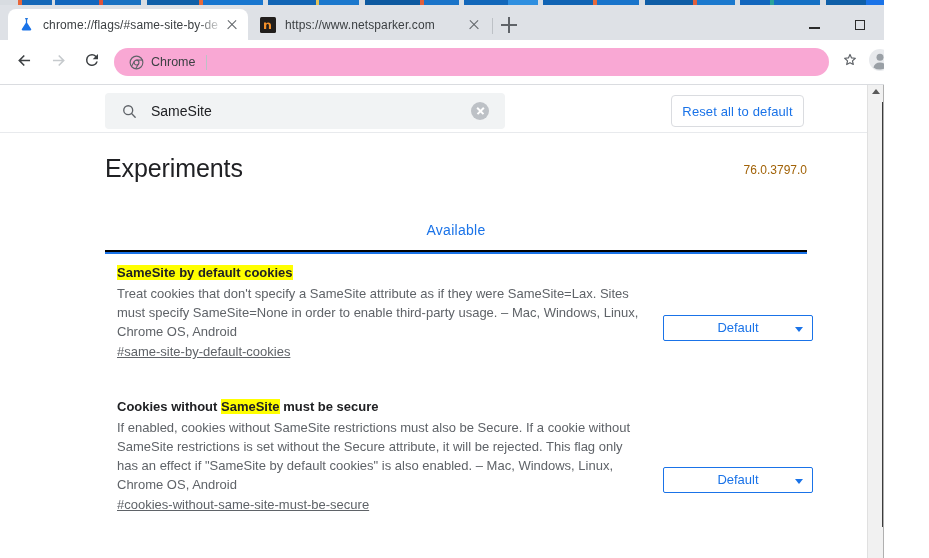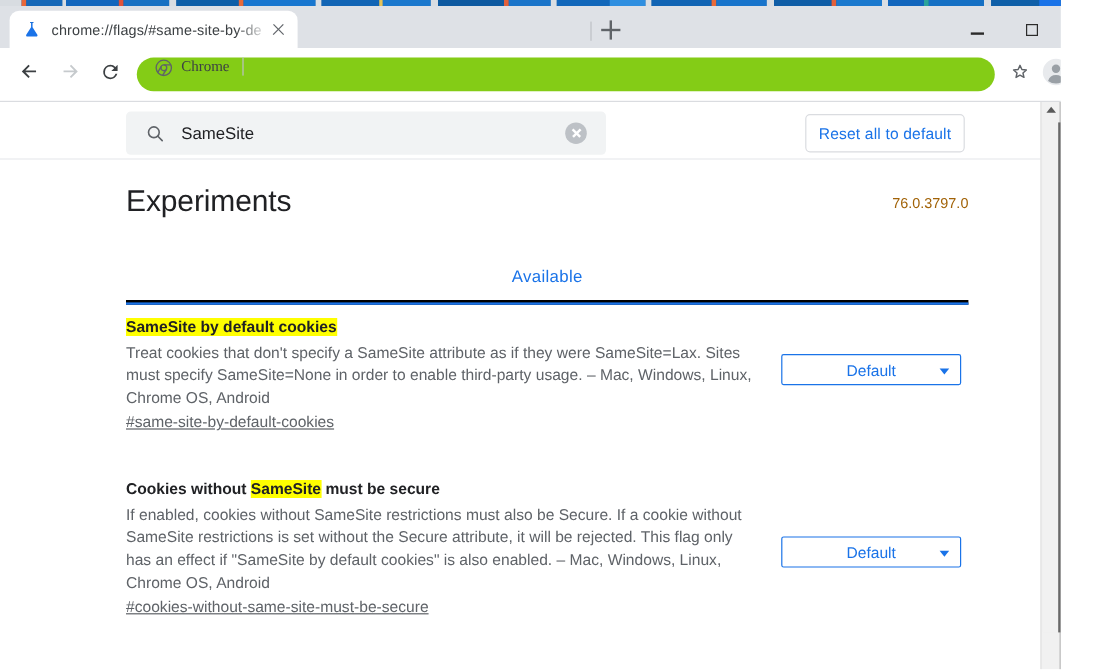--- a/index.html
+++ b/index.html
@@ -197,27 +197,27 @@
     justify-content: center;
     cursor: default;
   }
   .navbtn:first-child { margin-left: 10px; }
 
   .omnibox {
     flex: 1 1 auto;
     height: 28px;
     margin-left: 8px;
     margin-right: 6px;
-    background: #84cc16;
+    background: #f9a8d4;
     border-radius: 14px;
     display: flex;
+    align-items: center;
     padding: 0 14px;
     box-sizing: border-box;
     cursor: text;
-    font-family: Liberation Serif, serif;
   }
   .omni-chip-icon {
     width: 16px; height: 16px;
     flex: 0 0 16px;
     display: flex; align-items: center; justify-content: center;
   }
   .omni-chip-label {
     font-size: 12.5px;
     color: #3c4043;
     margin-left: 7px;
@@ -406,22 +406,23 @@
     position: absolute;
     top: 130px;
     left: 0;
     width: 912px;
   }
 
   .exp {
     position: relative;
     padding: 0 0 0 105px;
     display: flex;
-    align-items: flex-start;
-    box-sizing: border-box;
+    align-items: center;
+    box-sizing: border-box;
+    margin-left: 12px;
   }
   .exp-text {
     width: 530px;
     flex: 0 0 530px;
   }
   .exp-title {
     font-size: 13px;
     font-weight: 700;
     color: #202124;
     line-height: 17px;
@@ -572,20 +573,30 @@
       <span class="tab-favicon">
         <svg width="15" height="15" viewBox="0 0 24 24" aria-hidden="true">
           <path d="M10 2v1.5h1V9L4.6 19.2A1.6 1.6 0 0 0 6 21.6h12a1.6 1.6 0 0 0 1.4-2.4L13 9V3.5h1V2z" fill="#1a73e8"></path>
           <path d="M10 2h4v1.4h-4z" fill="#1a6fd4"></path>
         </svg>
       </span>
       <span class="tab-title">chrome://flags/#same-site-by-de</span>
       <span class="tab-close"></span>
     </div>
 
+    <div class="tab inactive">
+      <span class="tab-favicon">
+        <svg width="16" height="16" viewBox="0 0 16 16" aria-hidden="true">
+          <rect x="0" y="0" width="16" height="16" rx="1.5" fill="#211e1c"></rect>
+          <path d="M4 12V5.6h2.1v.9c.5-.7 1.3-1.1 2.2-1.1 1.6 0 2.7 1.1 2.7 2.9V12H8.9V8.6c0-1-.5-1.5-1.3-1.5-.8 0-1.4.6-1.4 1.6V12z" fill="#f3902a"></path>
+        </svg>
+      </span>
+      <span class="tab-title">https://www.netsparker.com</span>
+      <span class="tab-close"></span>
+    </div>
 
     <div class="tab-separator"></div>
     <div class="newtab"></div>
 
     <div class="wincontrols">
       <div class="winbtn">
           <span class="wc-min"></span>
         </div>
       <div class="winbtn">
           <span class="wc-max"></span>

